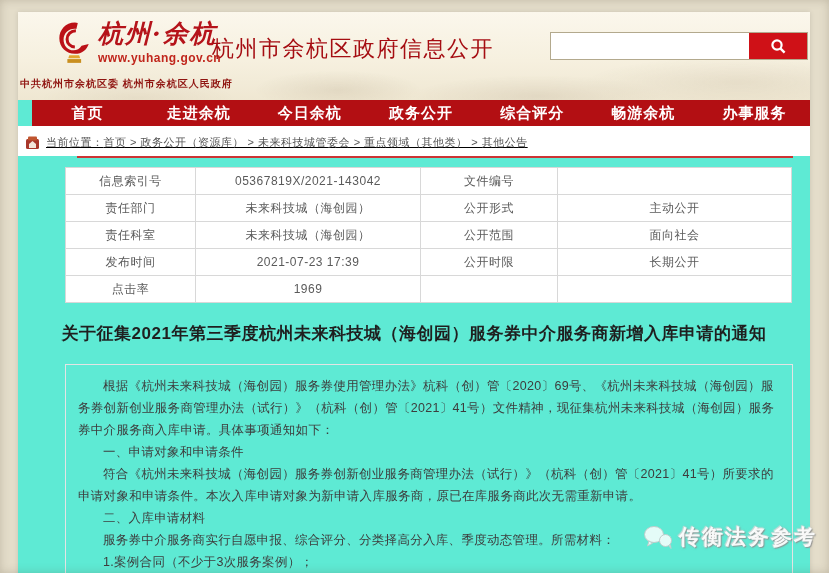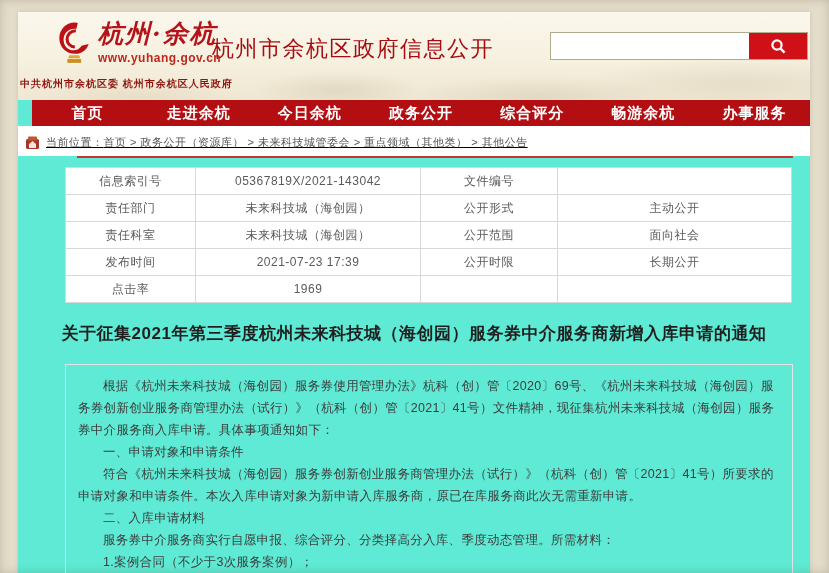--- a/index.html
+++ b/index.html
@@ -166,13 +166,22 @@
       <p>一、申请对象和申请条件</p>
       <p>符合《杭州未来科技城（海创园）服务券创新创业服务商管理办法（试行）》（杭科（创）管〔2021〕41号）所要求的申请对象和申请条件。本次入库申请对象为新申请入库服务商，原已在库服务商此次无需重新申请。</p>
       <p>二、入库申请材料</p>
       <p>服务券中介服务商实行自愿申报、综合评分、分类择高分入库、季度动态管理。所需材料：</p>
       <p>1.案例合同（不少于3次服务案例）；</p>
       <p>2.工作人员社保清单；</p>
 
     </div>
   </div>
 
+  <div class="watermark">
+    <svg width="30" height="24" viewBox="0 0 30 24">
+      <ellipse cx="11" cy="9.5" rx="9.5" ry="8" fill="rgba(255,255,255,.92)" stroke="#c9c9c9" stroke-width="1"></ellipse>
+      <path d="M6 16 l-1.5 5 5-2.8z" fill="rgba(255,255,255,.92)" stroke="#c9c9c9" stroke-width="1"></path>
+      <circle cx="22.5" cy="15.5" r="6" fill="rgba(255,255,255,.92)" stroke="#c9c9c9" stroke-width="1"></circle>
+      <path d="M25.5 20.5 l2.5 3 -0.5-3.6z" fill="rgba(255,255,255,.92)" stroke="#c9c9c9" stroke-width="1"></path>
+    </svg>
+    <span class="watermark-text">传衡法务参考</span>
+  </div>
 </div>
 
 </body></html>

